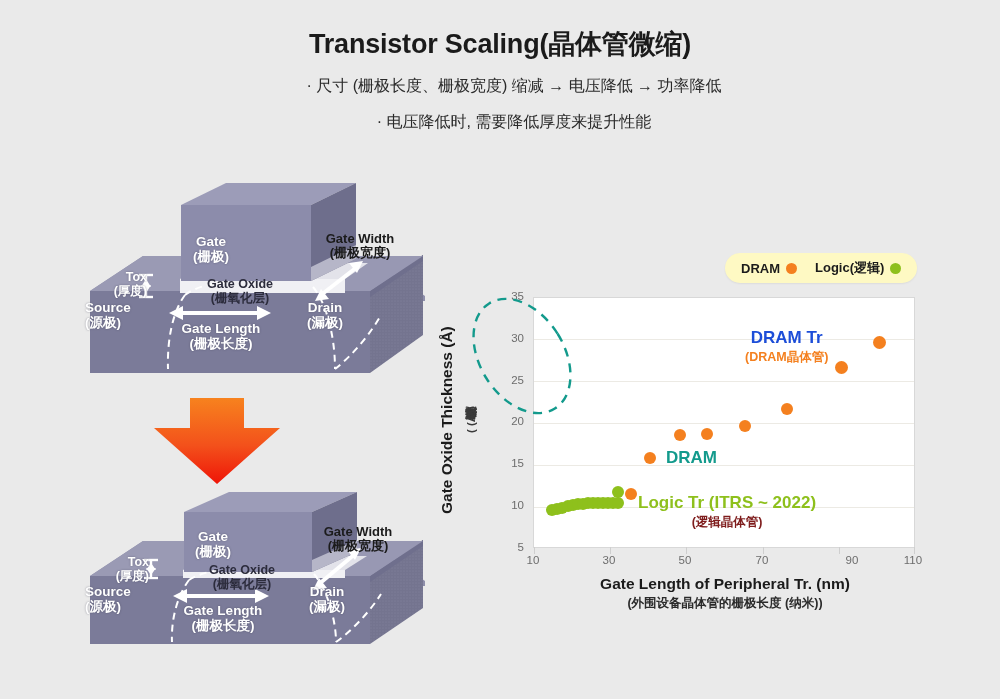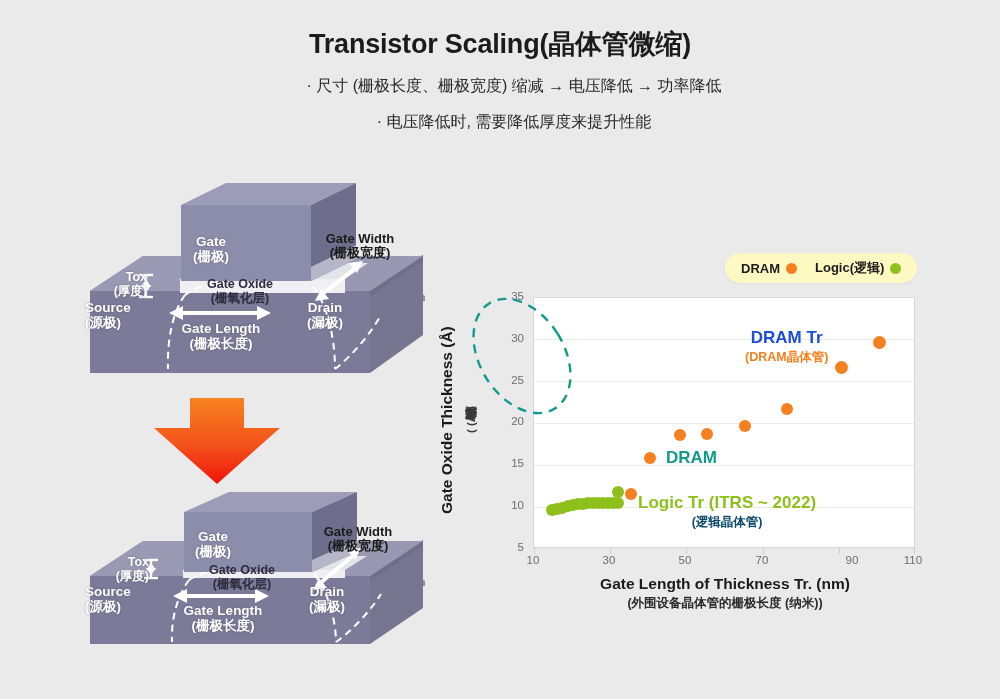--- a/index.html
+++ b/index.html
@@ -90,21 +90,21 @@
   }
   .legend .li{display:flex;align-items:center;gap:6px;font-size:13px;font-weight:bold;color:#1b1b1b;}
   .legend .dot{width:11px;height:11px;border-radius:50%;display:inline-block;}
 
   .ann{position:absolute;white-space:nowrap;}
   .ann-dram{left:305px;top:78px;text-align:center;}
   .ann-dram .m{font-size:17px;font-weight:bold;color:#1d4ed8;}
   .ann-dram .s{font-size:12.5px;font-weight:bold;color:#f4801f;margin-top:1px;}
   .ann-logic{left:198px;top:243px;text-align:left;}
   .ann-logic .m{font-size:17px;font-weight:bold;color:#8ec01c;}
-  .ann-logic .s{font-size:12.5px;font-weight:bold;color:#0c4a6e;margin-top:1px;}
+  .ann-logic .s{font-size:12.5px;font-weight:bold;color:#7f1d1d;margin-top:1px;}
   .ann-hkmg{left:226px;top:198px;font-size:17px;font-weight:bold;color:#139a8c;}
 
   .ellipse{position:absolute;left:100px;top:179px;}
 </style>
 </head>
 <body>
 
 <div class="root">
 
   <div class="title">Transistor Scaling(晶体管微缩)</div>
@@ -370,21 +370,21 @@
     </div>
 
     <div class="xlab" style="left:73px;">10</div>
     <div class="xlab" style="left:149px;">30</div>
     <div class="xlab" style="left:225px;">50</div>
     <div class="xlab" style="left:302px;">70</div>
     <div class="xlab" style="left:392px;text-align:center;">90</div>
     <div class="xlab" style="left:453px;">110</div>
 
     <div class="axis-title-x">
-      <div class="atx-main">Gate Length of Thickness Tr. (nm)</div>
+      <div class="atx-main">Gate Length of Peripheral Tr. (nm)</div>
       <div class="atx-sub">(外围设备晶体管的栅极长度 (纳米))</div>
     </div>
 
     <div class="ann ann-dram">
       <div class="m">DRAM Tr</div>
       <div class="s">(DRAM晶体管)</div>
     </div>
     <div class="ann ann-logic">
       <div class="m">Logic Tr (ITRS ~ 2022)</div>
       <div class="s" style="text-align:center;">(逻辑晶体管)</div>

